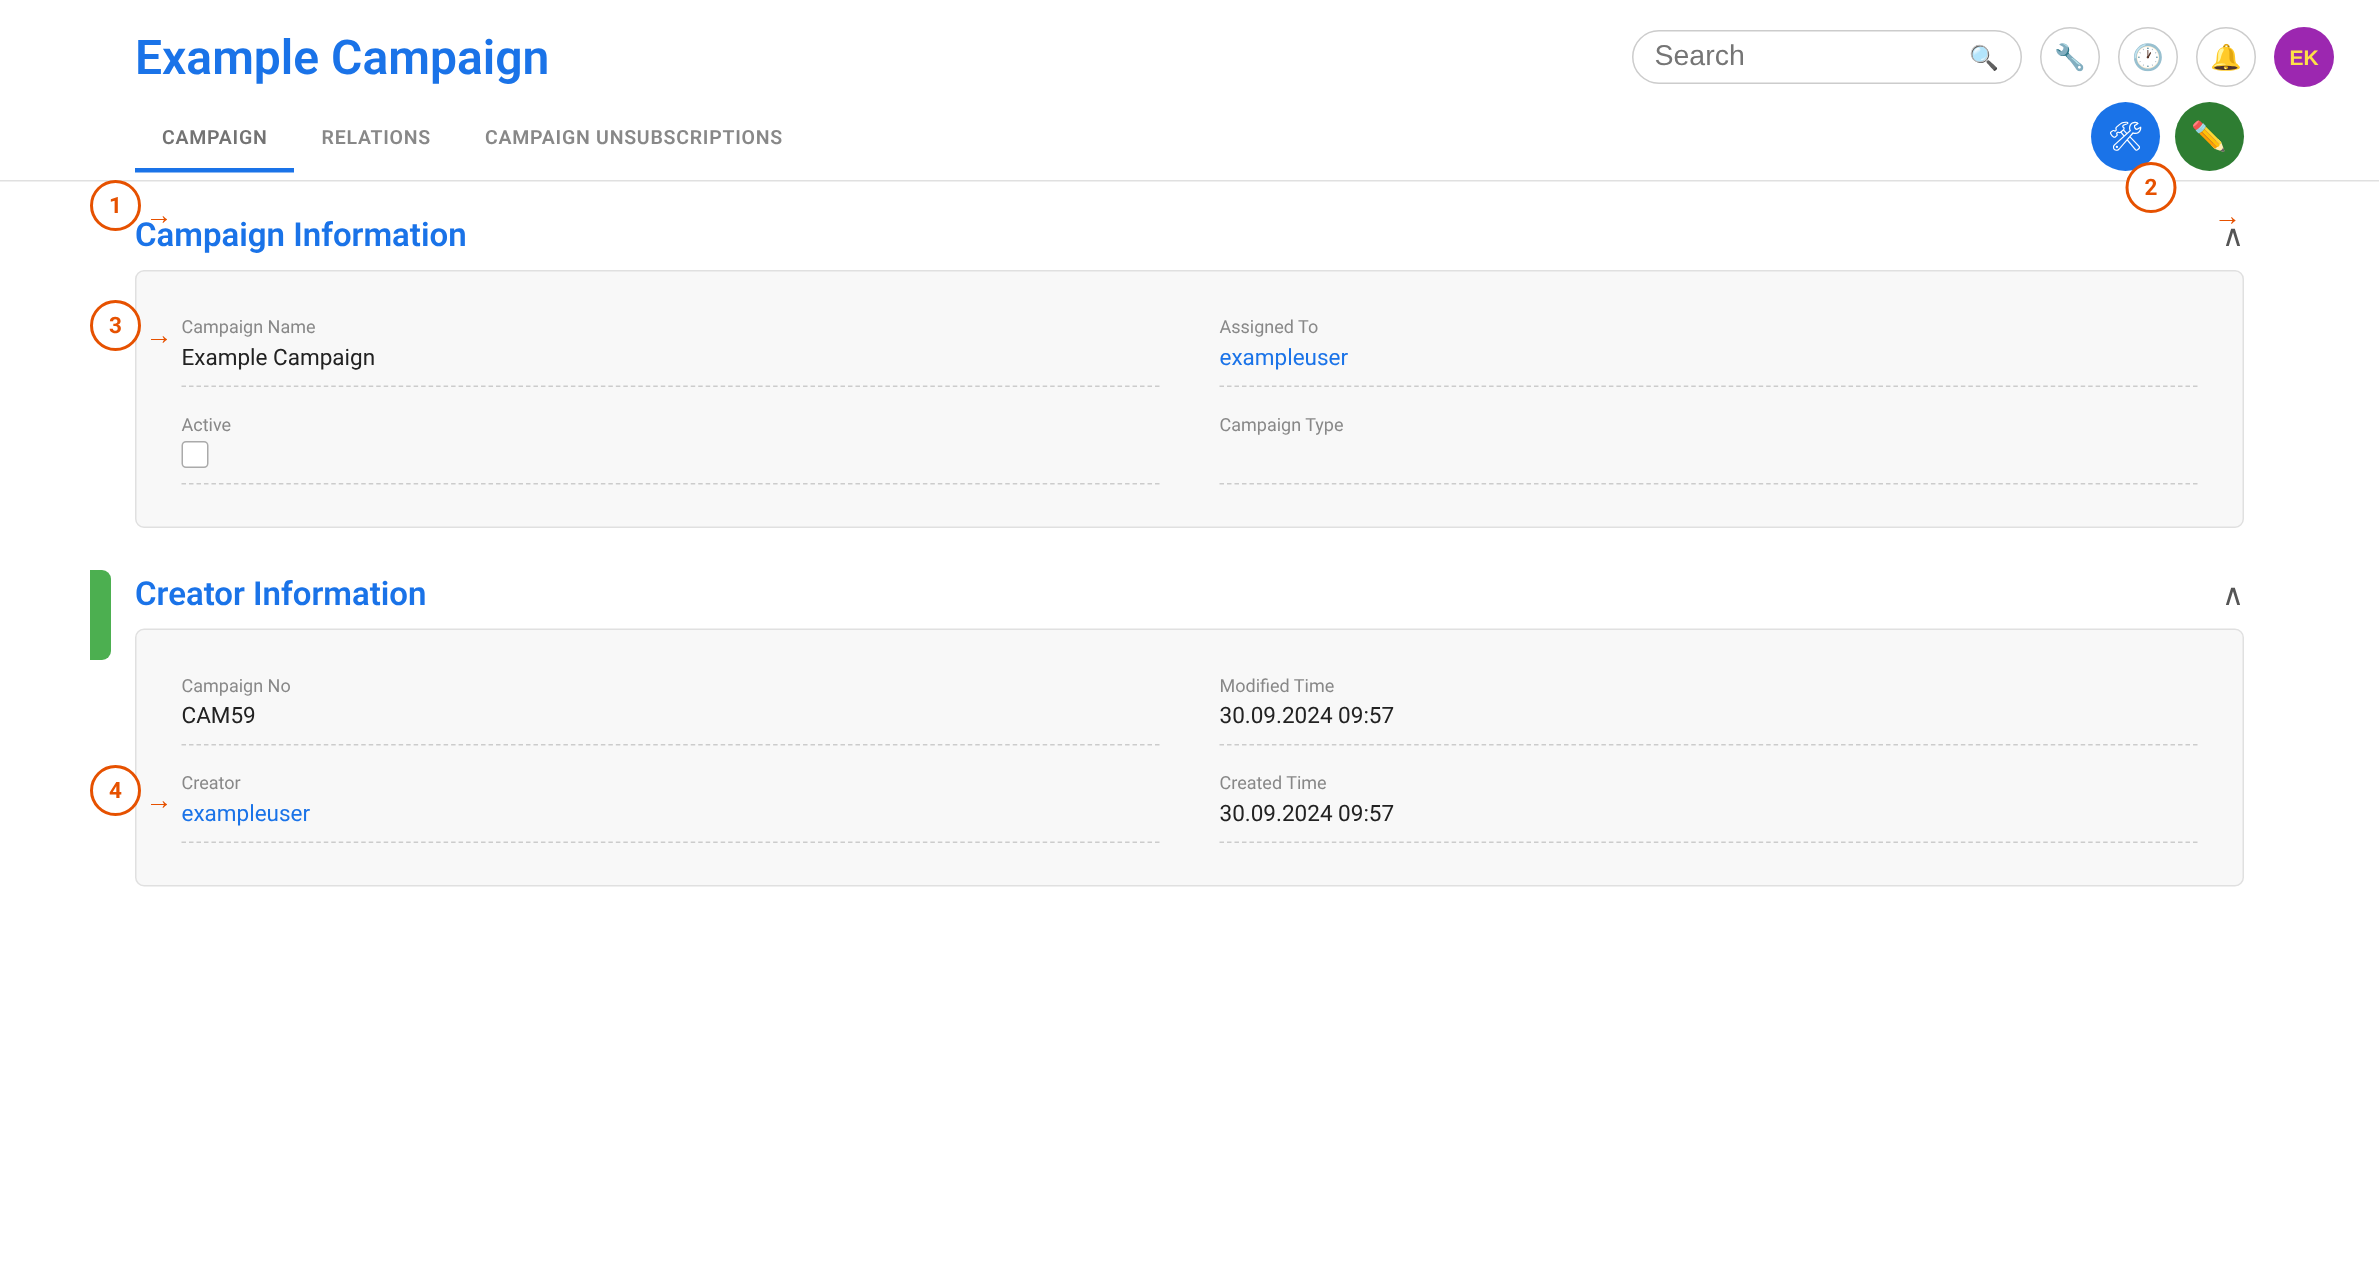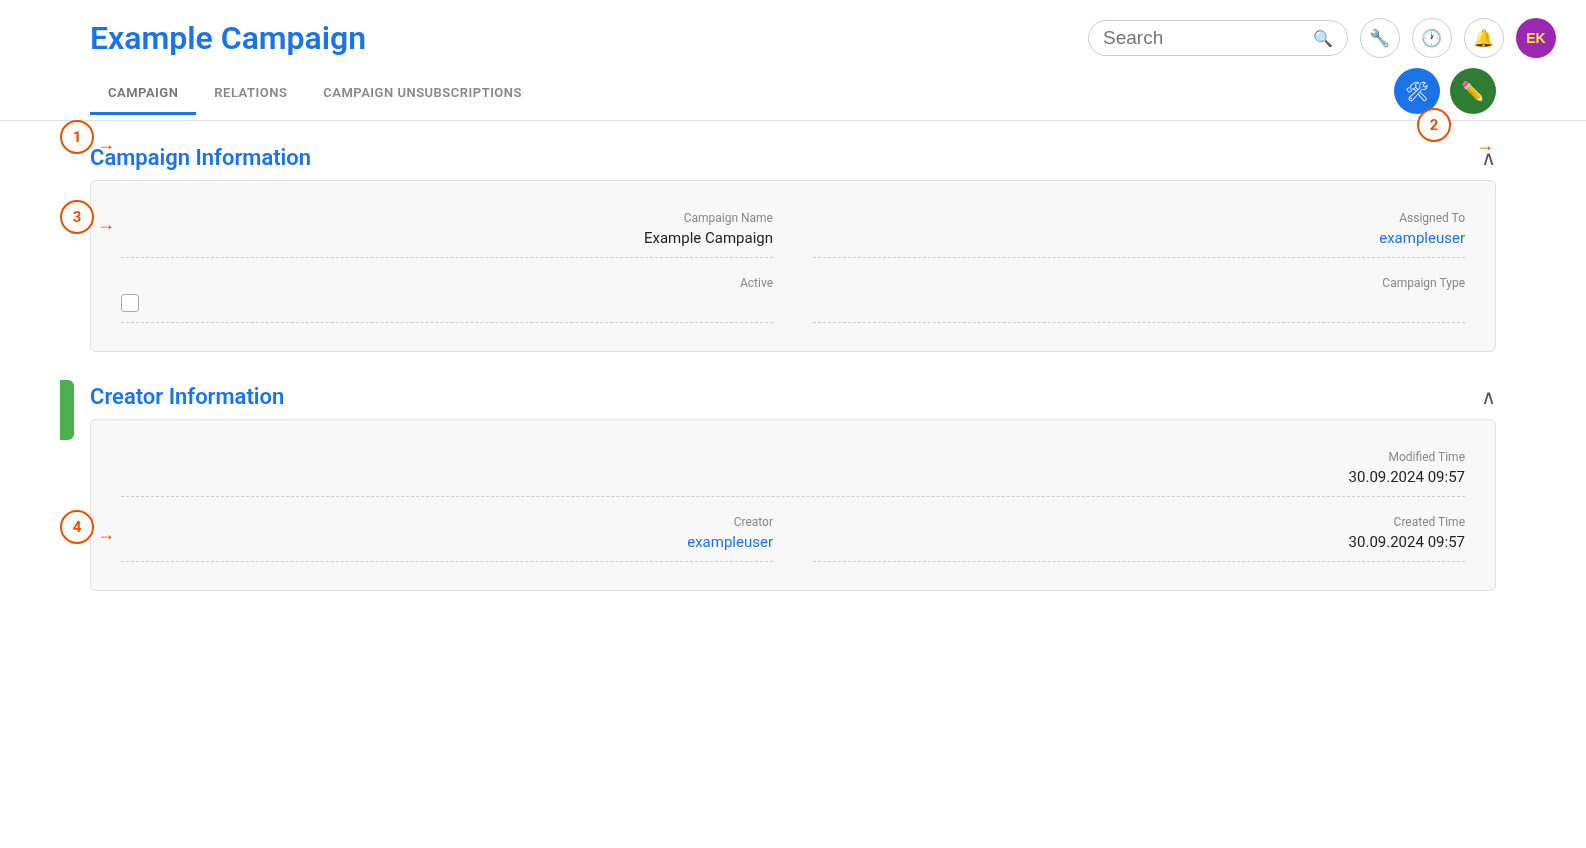--- a/index.html
+++ b/index.html
@@ -186,21 +186,20 @@
     .section-card {
       background: #f8f8f8;
       border: 1px solid #e0e0e0;
       border-radius: 6px;
       padding: 20px 30px;
       margin-bottom: 18px;
     }
     .field-row {
       display: flex;
       gap: 40px;
-      text-align: right;
     }
     .field-col {
       flex: 1;
       padding: 10px 0;
       border-bottom: 1.5px dashed #ccc;
       margin-bottom: 8px;
     }
     .field-label {
       font-size: 12px;
       color: #888;
@@ -336,20 +335,24 @@
 
   <div class="section">
     <div class="section-header">
       <h2 class="section-title">Creator Information</h2>
       <button class="collapse-btn">∧</button>
     </div>
     <div class="section-card">
 
       <div class="field-row">
         <div class="field-col">
+          <div class="field-label">Campaign No</div>
+          <div class="field-value">CAM59</div>
+        </div>
+        <div class="field-col">
           <div class="field-label">Modified Time</div>
           <div class="field-value">30.09.2024 09:57</div>
         </div>
       </div>
 
       <div class="field-row">
         <div class="field-col">
           <div class="field-label">Creator</div>
           <div class="field-value link">exampleuser</div>
         </div>

